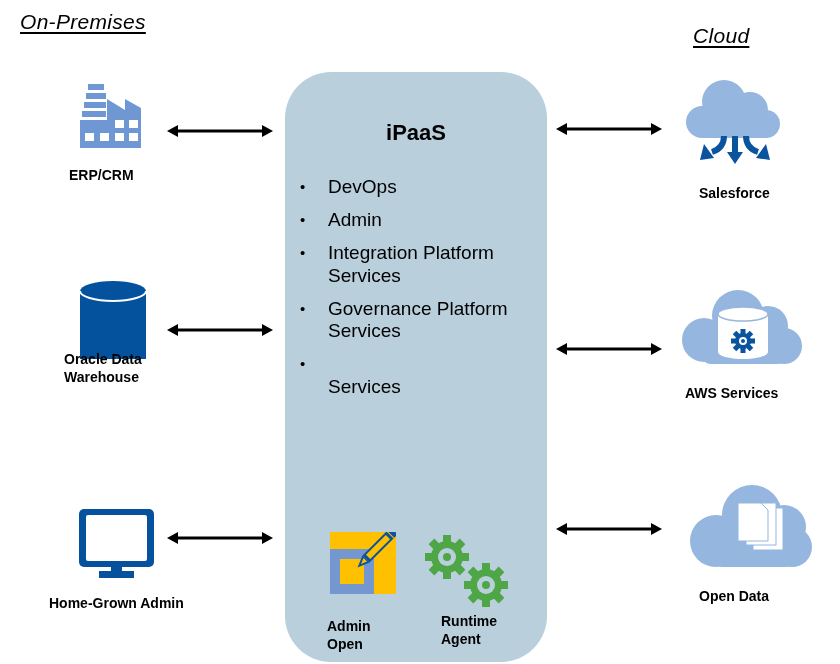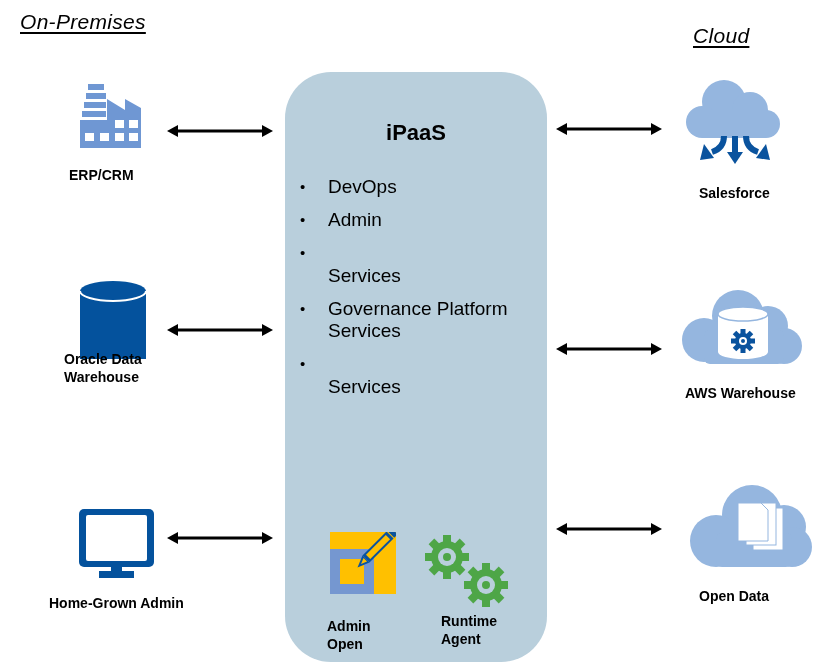--- a/index.html
+++ b/index.html
@@ -22,21 +22,21 @@
 
 <div class="abs heading" style="left:20px; top:10px;">On-Premises</div>
 <div class="abs heading" style="left:693px; top:24px;">Cloud</div>
 
 <div class="abs ipaas"></div>
 <div class="abs ipaas-title">iPaaS</div>
 
 <ul class="features">
   <li><span>DevOps</span></li>
   <li><span>Admin</span></li>
-  <li><br><span>Services</span></li>
+  <li><span>Integration Platform</span><br><span>Services</span></li>
   <li><span>Governance Platform</span><br><span>Services</span></li>
   <li><br><span>Services</span></li>
 </ul>
 
 <div class="abs" style="left:330px; top:532px; width:66px; height:62px;">
   <svg width="66" height="62" viewBox="0 0 66 62">
     <rect x="0" y="0" width="66" height="62" fill="#ffc000"></rect>
     <rect x="0" y="17" width="44" height="45" fill="#7597d0"></rect>
     <rect x="10" y="27" width="24" height="25" fill="#ffc000"></rect>
     <g transform="translate(36,27) rotate(45)">
@@ -180,21 +180,21 @@
       <rect x="7" y="-2.5" width="5" height="5"></rect>
       <rect x="-2.5" y="-12" width="5" height="5" transform="rotate(45)"></rect>
       <rect x="-2.5" y="7" width="5" height="5" transform="rotate(45)"></rect>
       <rect x="-12" y="-2.5" width="5" height="5" transform="rotate(45)"></rect>
       <rect x="7" y="-2.5" width="5" height="5" transform="rotate(45)"></rect>
       <circle r="4" fill="#ffffff"></circle>
       <circle r="2" fill="#0a539e"></circle>
     </g>
   </svg>
 </div>
-<div class="abs label" style="left:676px; top:384px; width:140px;">AWS Warehouse</div>
+<div class="abs label" style="left:676px; top:384px; width:140px;">AWS Services</div>
 
 <div class="abs" style="left:688px; top:483px; width:126px; height:90px;">
   <svg width="126" height="90" viewBox="0 0 126 90">
     <g fill="#95b6df">
       <circle cx="64" cy="32" r="30"></circle>
       <circle cx="96" cy="44" r="22"></circle>
       <circle cx="28" cy="58" r="26"></circle>
       <circle cx="104" cy="64" r="20"></circle>
       <rect x="28" y="50" width="76" height="34" rx="6"></rect>
     </g>

